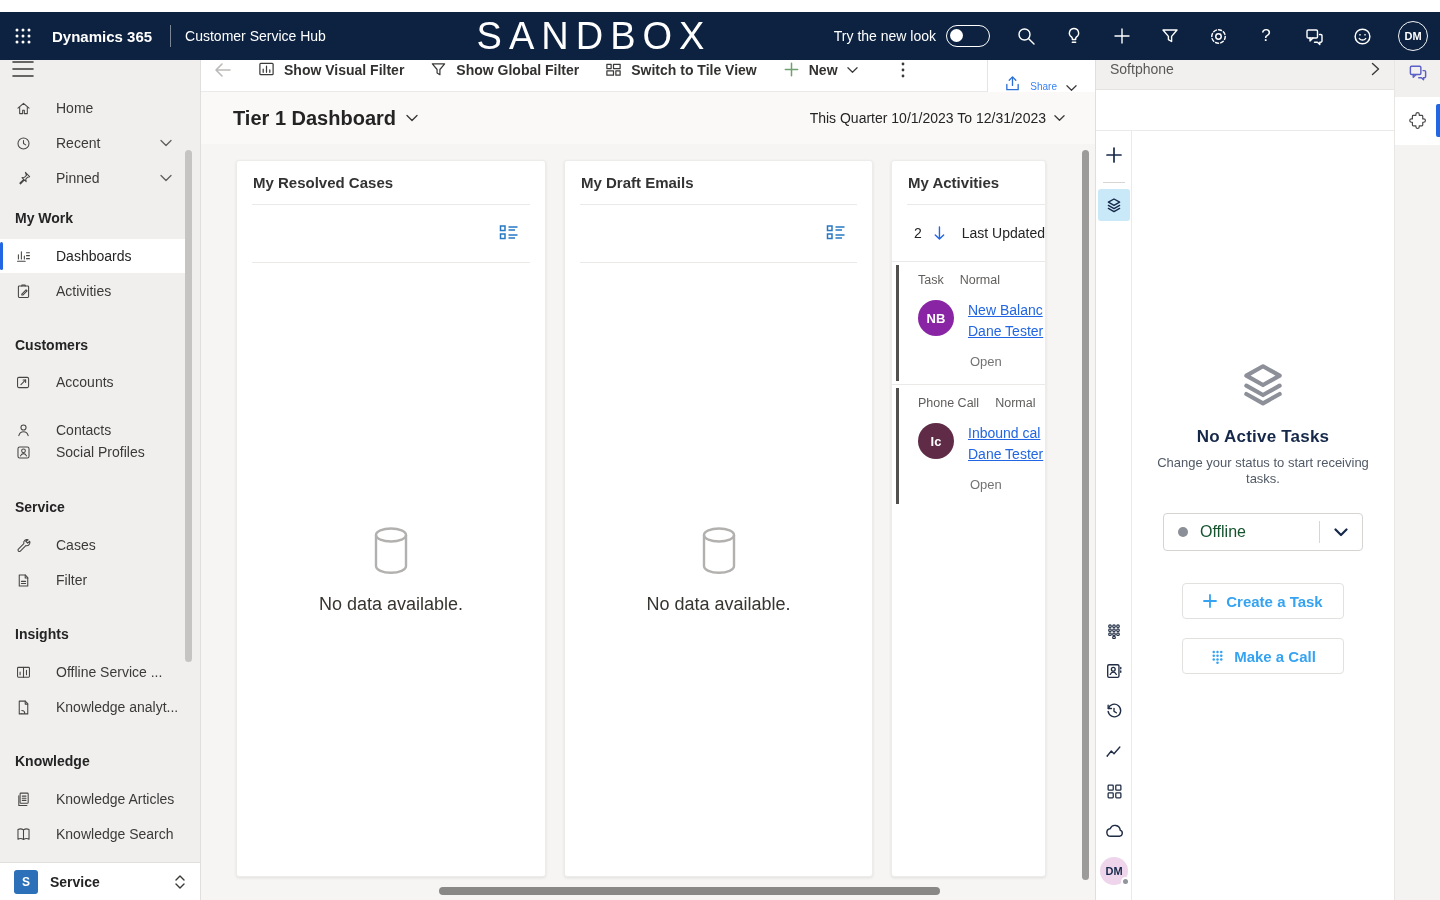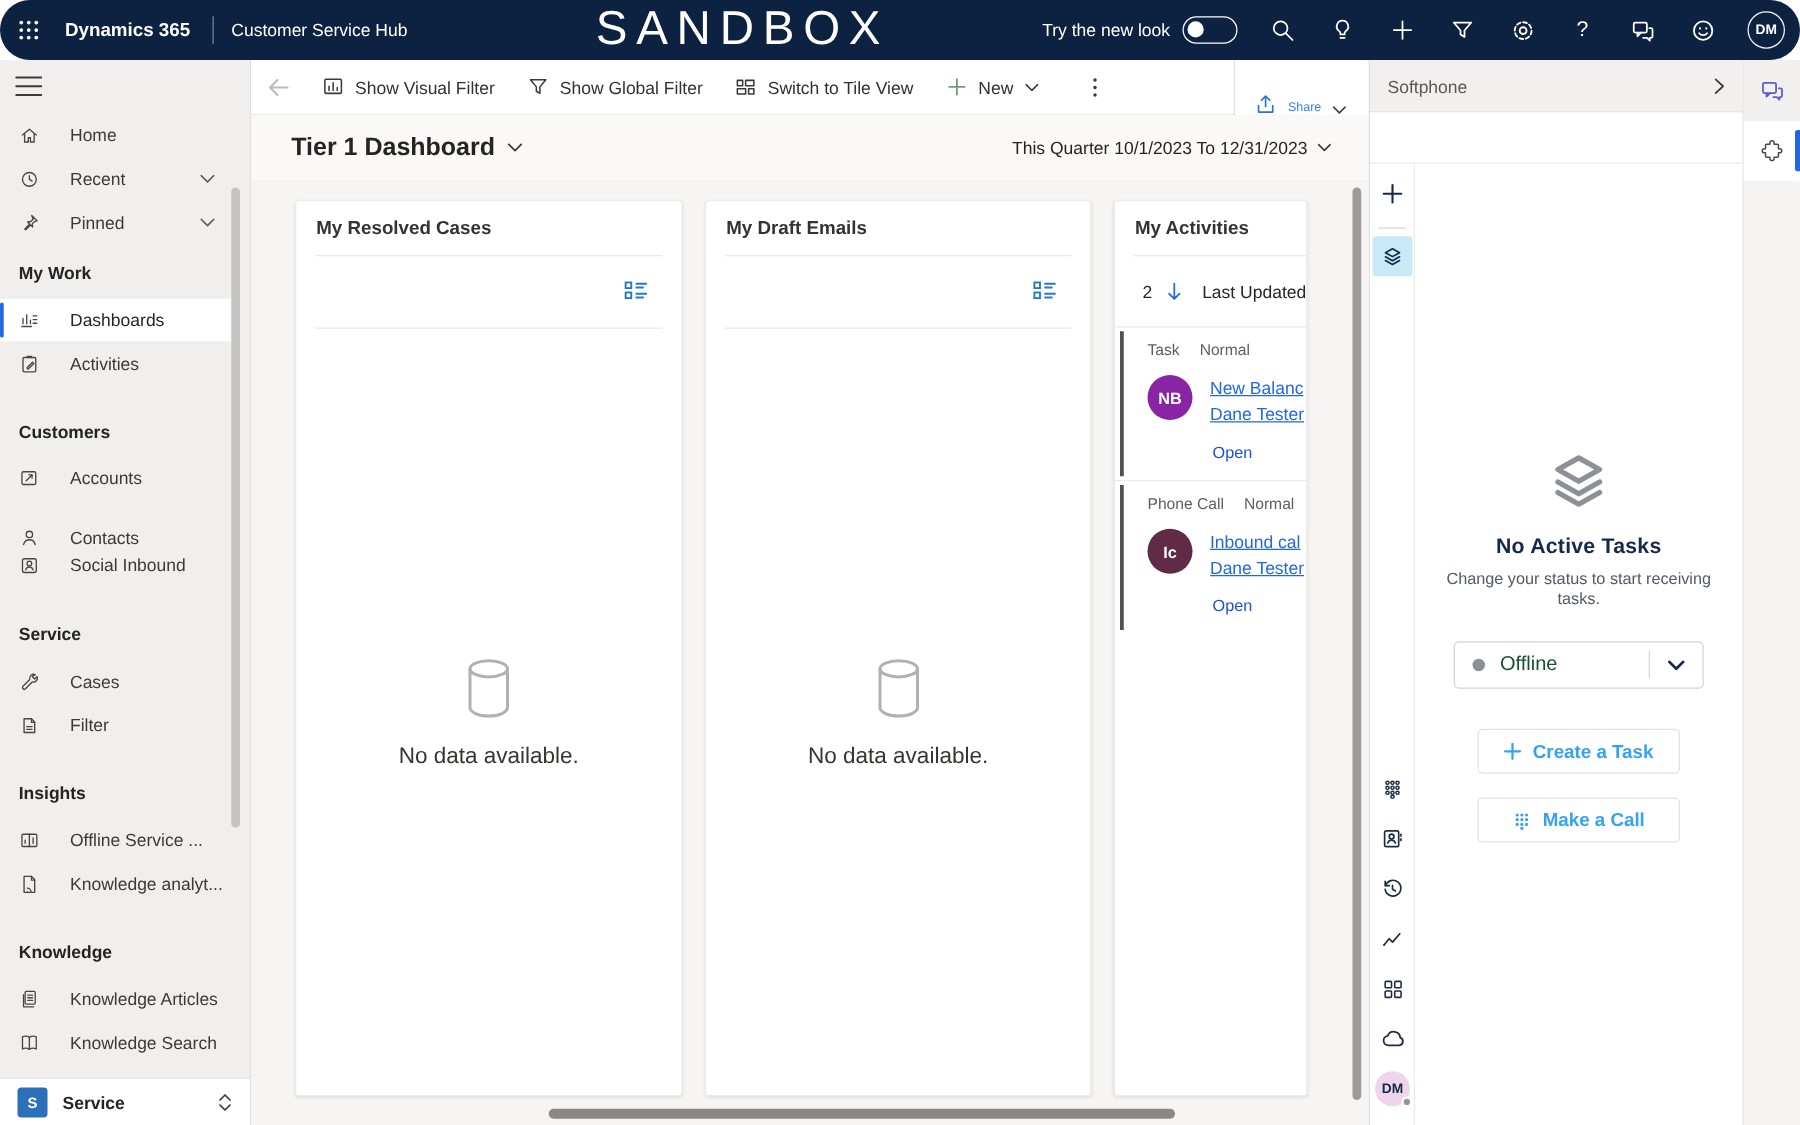--- a/index.html
+++ b/index.html
@@ -1,21 +1,21 @@
 <!DOCTYPE html>
 <html><head>
 <meta charset="utf-8">
 <style>
   * { box-sizing: border-box; margin: 0; padding: 0; }
   html, body { width: 1440px; height: 900px; overflow: hidden; }
   body { font-family: "Liberation Sans", sans-serif; position: relative; background: #fff; color: #242424; }
   svg { display: block; }
 
   
-  .topbar { position: absolute; left: 0; top: 0; width: 1440px; height: 48px; background: #0d2240; display: flex; align-items: center; color: #fff; z-index: 10; border-radius: 24px; }
+  .topbar { position: absolute; left: 0; top: 12px; width: 1440px; height: 48px; background: #0d2240; display: flex; align-items: center; color: #fff; z-index: 10; }
   .waffle { width: 46px; height: 48px; display: flex; align-items: center; justify-content: center; cursor: pointer; }
   .brand { font-size: 15px; font-weight: 700; margin-left: 6px; white-space: nowrap; }
   .tb-divider { width: 1px; height: 22px; background: rgba(255,255,255,.45); margin: 0 14px 0 18px; }
   .appname { font-size: 14px; font-weight: 400; white-space: nowrap; }
   .sandbox { position: absolute; left: 594px; top: 50%; transform: translate(-50%,-50%); font-size: 38px; font-weight: 100; letter-spacing: 7px; color: #fff; }
   .tb-right { position: absolute; right: 0; top: 0; height: 48px; display: flex; align-items: center; padding-right: 12px; gap: 24px; }
   .newlook { display: flex; align-items: center; gap: 10px; font-size: 14px; white-space: nowrap; }
   .toggle { width: 44px; height: 22px; border: 1.5px solid #fff; border-radius: 11px; position: relative; cursor: pointer; }
   .toggle .knob { position: absolute; left: 3px; top: 2.8px; width: 13px; height: 13px; border-radius: 50%; background: #fff; }
   .tb-icon { width: 24px; height: 24px; display: flex; align-items: center; justify-content: center; cursor: pointer; }
@@ -38,21 +38,21 @@
   .area-tile { width: 24px; height: 24px; background: #2c70b9; border-radius: 3px; color: #fff; font-size: 12px; font-weight: 700; display: flex; align-items: center; justify-content: center; }
   .area-label { font-size: 14px; font-weight: 700; color: #242424; }
   .area-chev { margin-left: auto; }
   .area-chev svg { stroke: #3b3a39; fill: none; stroke-width: 1.4; stroke-linecap: round; stroke-linejoin: round; }
 
   
   .main { position: absolute; left: 200px; top: 48px; width: 895px; bottom: 0; border-left: 1px solid #e1dfdd; background: #f6f5f4; }
   .cmdbar { position: absolute; left: 0; right: 0; top: 0; height: 44px; background: #fff; border-bottom: 1px solid #eceae8; display: flex; align-items: center; }
   .back-btn { width: 44px; height: 44px; display: flex; align-items: center; justify-content: center; cursor: pointer; }
   .back-btn svg { stroke: #bcbab8; fill: none; stroke-width: 1.6; stroke-linecap: round; stroke-linejoin: round; }
-  .cmd-btn { display: flex; align-items: center; gap: 9px; padding: 0 13px; height: 44px; font-size: 14px; color: #323130; cursor: pointer; white-space: nowrap; }
+  .cmd-btn { display: flex; align-items: center; gap: 9px; padding: 0 13px; height: 44px; font-size: 14px; color: #323130; cursor: pointer; white-space: nowrap; font-weight: bold; }
   .cmd-btn svg { stroke: #3b3a39; fill: none; stroke-width: 1.3; stroke-linecap: round; stroke-linejoin: round; }
   .cmd-btn .green { stroke: #6fa06f; stroke-width: 1.6; }
   .more-btn { width: 36px; height: 44px; display: flex; align-items: center; justify-content: center; cursor: pointer; margin-left: 14px; }
   .share-btn { position: absolute; right: 0; top: 0; height: 44px; display: flex; align-items: flex-end; gap: 9px; padding: 0 18px 0 16px; border-left: 1px solid #e6e4e2; font-size: 10px; color: #3b82f6; cursor: pointer; background: #fff; }
   .share-btn svg.share-glyph { stroke: #2b6fd4; fill: none; stroke-width: 1.4; stroke-linecap: round; stroke-linejoin: round; }
   .share-btn svg.chv { stroke: #3b3a39; fill: none; stroke-width: 1.3; stroke-linecap: round; stroke-linejoin: round; }
 
   .titlebar { position: absolute; left: 0; right: 0; top: 44px; height: 52px; display: flex; align-items: center; padding: 0 30px 0 32px; background: #faf9f8; }
   .dash-title { font-size: 20px; font-weight: 700; color: #242424; display: flex; align-items: center; gap: 10px; cursor: pointer; }
   .dash-title svg, .timeframe svg { stroke: #3b3a39; fill: none; stroke-width: 1.4; stroke-linecap: round; stroke-linejoin: round; }
@@ -78,21 +78,21 @@
   .act-item { position: relative; padding: 11px 0 15px 26px; }
   .act-item + .act-item { border-top: 1px solid #ebe9e7; }
   .act-item::before { content: ""; position: absolute; left: 4px; top: 3px; bottom: 3px; width: 3px; background: #52504e; }
   .act-meta { display: flex; gap: 16px; font-size: 12.5px; color: #605e5c; margin-bottom: 13px; white-space: nowrap; }
   .act-main { display: flex; gap: 14px; align-items: flex-start; }
   .act-avatar { width: 36px; height: 36px; border-radius: 50%; color: #fff; font-size: 13px; font-weight: 700; display: flex; align-items: center; justify-content: center; flex: 0 0 auto; }
   .av-0 { background: #8924a5; }
   .av-1 { background: #5f2b46; }
   .act-links { display: flex; flex-direction: column; gap: 5px; padding-top: 2px; }
   .act-link { font-size: 14px; color: #2266e3; text-decoration: underline; white-space: nowrap; cursor: pointer; }
-  .act-status { margin-left: 52px; margin-top: 15px; font-size: 13px; color: #1d4ed8; }
+  .act-status { margin-left: 52px; margin-top: 15px; font-size: 13px; color: #737373; }
 
   .vscroll { position: absolute; right: 6px; top: 6px; width: 7px; height: 730px; background: #9d9b99; border-radius: 4px; }
   .hscroll { position: absolute; left: 238px; bottom: 5px; width: 501px; height: 8px; background: #8a8886; border-radius: 4px; }
 
   
   .sp { position: absolute; left: 1095px; top: 48px; width: 299px; bottom: 0; background: #fff; border-left: 1px solid #e1dfdd; }
   .sp-head { height: 42px; background: #f1f0ee; border-bottom: 1px solid #e6e4e2; display: flex; align-items: center; padding: 0 14px; font-size: 14px; color: #5a5857; }
   .sp-head .expand { margin-left: auto; cursor: pointer; }
   .sp-head svg { stroke: #3b3a39; fill: none; stroke-width: 1.4; stroke-linecap: round; stroke-linejoin: round; }
   .sp-sub { height: 41px; border-bottom: 1px solid #eceae8; background: #fff; }
@@ -275,21 +275,21 @@
         <path d="M4.5 16c.9-3 3-4.5 5.5-4.5s4.6 1.5 5.5 4.5"></path>
       </svg>
     <span>Contacts</span>
   </div>
   <div class="side-row" style="top:387px">
     <svg viewBox="0 0 20 20">
         <rect x="3.5" y="3.5" width="13" height="13" rx="2"></rect>
         <circle cx="10" cy="8" r="2.2"></circle>
         <path d="M6.5 14c.7-1.8 1.9-2.7 3.5-2.7s2.8.9 3.5 2.7"></path>
       </svg>
-    <span>Social Inbound</span>
+    <span>Social Profiles</span>
   </div>
 
   <div class="side-header" style="top:448px">Service</div>
   <div class="side-row" style="top:480px">
     <svg viewBox="0 0 20 20">
         <path d="M15.5 3.2a3.8 3.8 0 0 0-5.1 4.6L4 14.2a1.6 1.6 0 1 0 2.3 2.3l6.4-6.4a3.8 3.8 0 0 0 4.6-5.1L15 7.3l-2.3-2.3z"></path>
       </svg>
     <span>Cases</span>
   </div>
   <div class="side-row" style="top:515px">

